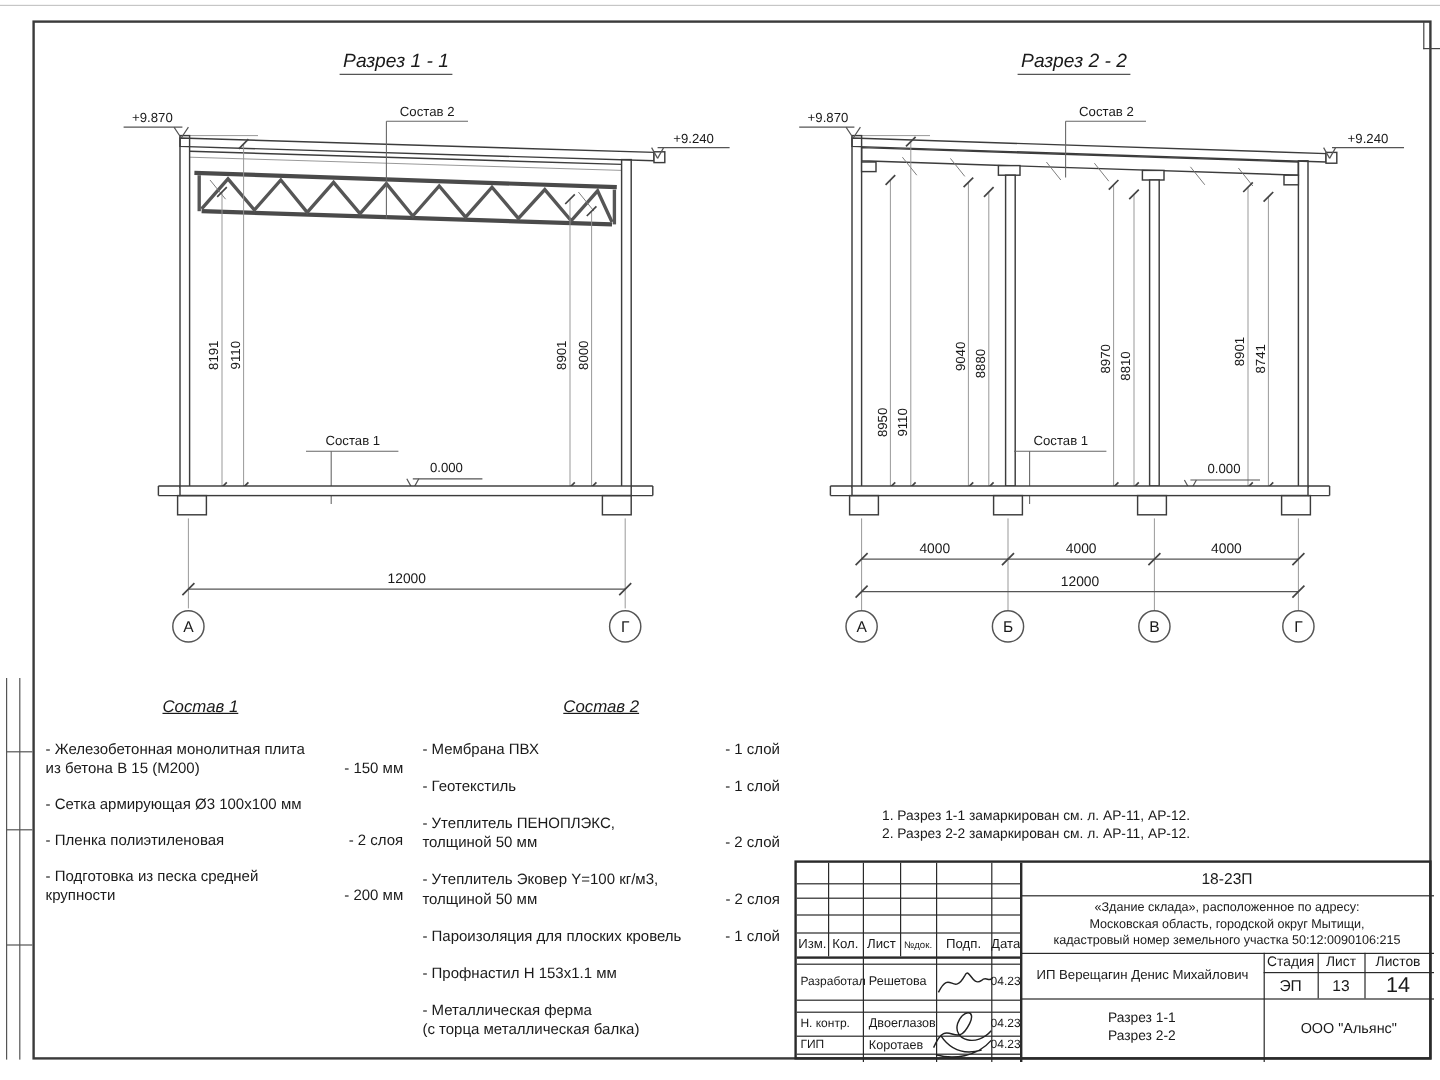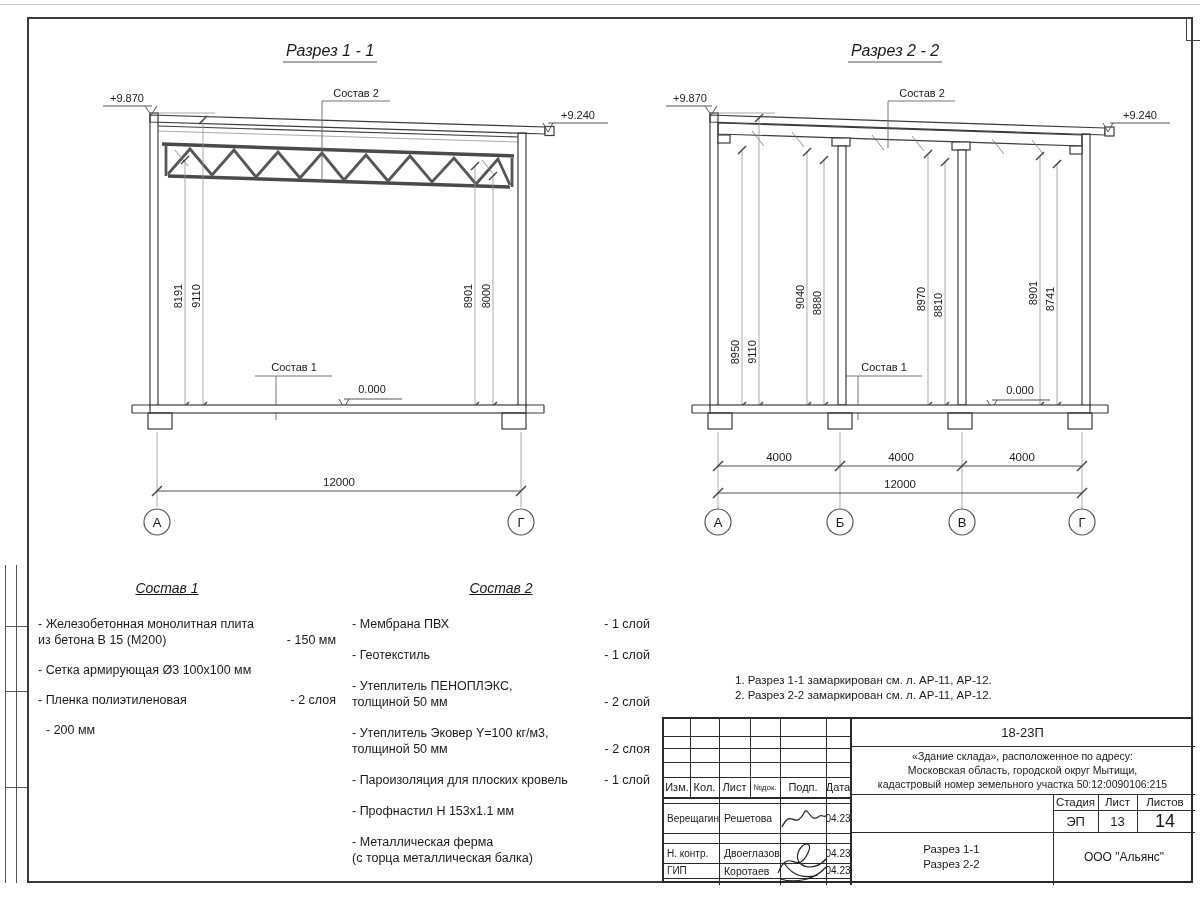--- a/index.html
+++ b/index.html
@@ -284,20 +284,22 @@
     </div>
   <div class="row">
       <span class="nm">- Сетка армирующая Ø3 100x100 мм</span>
       <span class="vl"></span>
     </div>
   <div class="row">
       <span class="nm">- Пленка полиэтиленовая</span>
       <span class="vl">-  2 слоя</span>
     </div>
   <div class="row">
+      <span class="nm">- Подготовка из песка средней
+крупности</span>
       <span class="vl">- 200 мм</span>
     </div>
 </div>
 
 <div class="sx" id="sostav2-list" style="left:352px;top:580px;">
   <div class="ttl2">Состав 2</div>
   <div class="row">
       <span class="nm">- Мембрана ПВХ</span>
       <span class="vl">- 1 слой</span>
     </div>
@@ -362,41 +364,42 @@
   <div class="vl2" style="left:434px;top:75px;height:38px;"></div>
   <div class="vl2" style="left:473px;top:75px;height:38px;"></div>
 
   <div class="cell" style="left:0;top:58px;width:26px;height:20px;font-size:11px;">Изм.</div>
   <div class="cell" style="left:26px;top:58px;width:29px;height:20px;font-size:11px;">Кол.</div>
   <div class="cell" style="left:55px;top:58px;width:31px;height:20px;font-size:11px;">Лист</div>
   <div class="cell" style="left:86px;top:58px;width:30px;height:20px;font-size:8px;">№док.</div>
   <div class="cell" style="left:116px;top:58px;width:46px;height:20px;font-size:11px;">Подп.</div>
   <div class="cell" style="left:162px;top:58px;width:24px;height:20px;font-size:11px;">Дата</div>
 
-  <div class="cell cl" style="left:0;top:84px;width:55px;height:30px;font-size:10px;">Верещагин</div>
+  <div class="cell cl" style="left:0;top:84px;width:55px;height:30px;font-size:10px;">Разработал</div>
   <div class="cell cl" style="left:57px;top:84px;width:59px;height:30px;font-size:10.5px;">Решетова</div>
   <div class="cell" style="left:162px;top:84px;width:24px;height:30px;font-size:10px;">04.23</div>
   <div class="cell cl" style="left:0;top:124px;width:55px;height:20px;font-size:10px;">Н. контр.</div>
   <div class="cell cl" style="left:57px;top:124px;width:59px;height:20px;font-size:10.5px;">Двоеглазов</div>
   <div class="cell" style="left:162px;top:124px;width:24px;height:20px;font-size:10px;">04.23</div>
   <div class="cell cl" style="left:0;top:144px;width:55px;height:15px;font-size:10px;">ГИП</div>
   <div class="cell cl" style="left:57px;top:144px;width:59px;height:15px;font-size:10.5px;">Коротаев</div>
   <div class="cell" style="left:162px;top:144px;width:24px;height:15px;font-size:10px;">04.23</div>
 
   <svg class="abs" style="left:114px;top:84px;" width="50" height="30" viewBox="0 0 50 30">
     <path d="M4,24 C14,4 16,28 26,10 C30,2 32,20 40,14 C44,10 46,16 49,12" stroke="#222" stroke-width="1.2" fill="none"></path>
   </svg>
   <svg class="abs" style="left:110px;top:120px;" width="56" height="44" viewBox="0 0 56 44">
     <path d="M4,34 C16,6 22,38 34,14 C40,2 28,2 24,14 C20,28 40,34 52,20 M6,40 C20,44 40,42 52,28 M10,24 C18,36 30,40 44,36" stroke="#222" stroke-width="1.2" fill="none"></path>
   </svg>
 
   <div class="cell" style="left:186px;top:0;width:345px;height:27px;font-size:13px;">18-23П</div>
   <div class="cell pre" style="left:190px;top:27px;width:337px;height:48px;font-size:10.5px;line-height:14px;">«Здание склада», расположенное по адресу:
 Московская область, городской округ Мытищи,
 кадастровый номер земельного участка 50:12:0090106:215</div>
+  <div class="cell" style="left:188px;top:75px;width:200px;height:38px;font-size:11px;">ИП Верещагин Денис Михайлович</div>
   <div class="cell" style="left:389px;top:75px;width:45px;height:16px;font-size:11.5px;">Стадия</div>
   <div class="cell" style="left:434px;top:75px;width:39px;height:16px;font-size:11.5px;">Лист</div>
   <div class="cell" style="left:473px;top:75px;width:56px;height:16px;font-size:11.5px;">Листов</div>
   <div class="cell" style="left:389px;top:91px;width:45px;height:22px;font-size:13px;">ЭП</div>
   <div class="cell" style="left:434px;top:91px;width:39px;height:22px;font-size:13px;">13</div>
   <div class="cell" style="left:473px;top:91px;width:56px;height:22px;font-size:18px;">14</div>
   <div class="cell pre" style="left:186px;top:113px;width:203px;height:49px;font-size:11.5px;line-height:15px;">Разрез 1-1
 Разрез 2-2</div>
   <div class="cell" style="left:389px;top:113px;width:142px;height:49px;font-size:12px;">ООО "Альянс"</div>
 </div>

